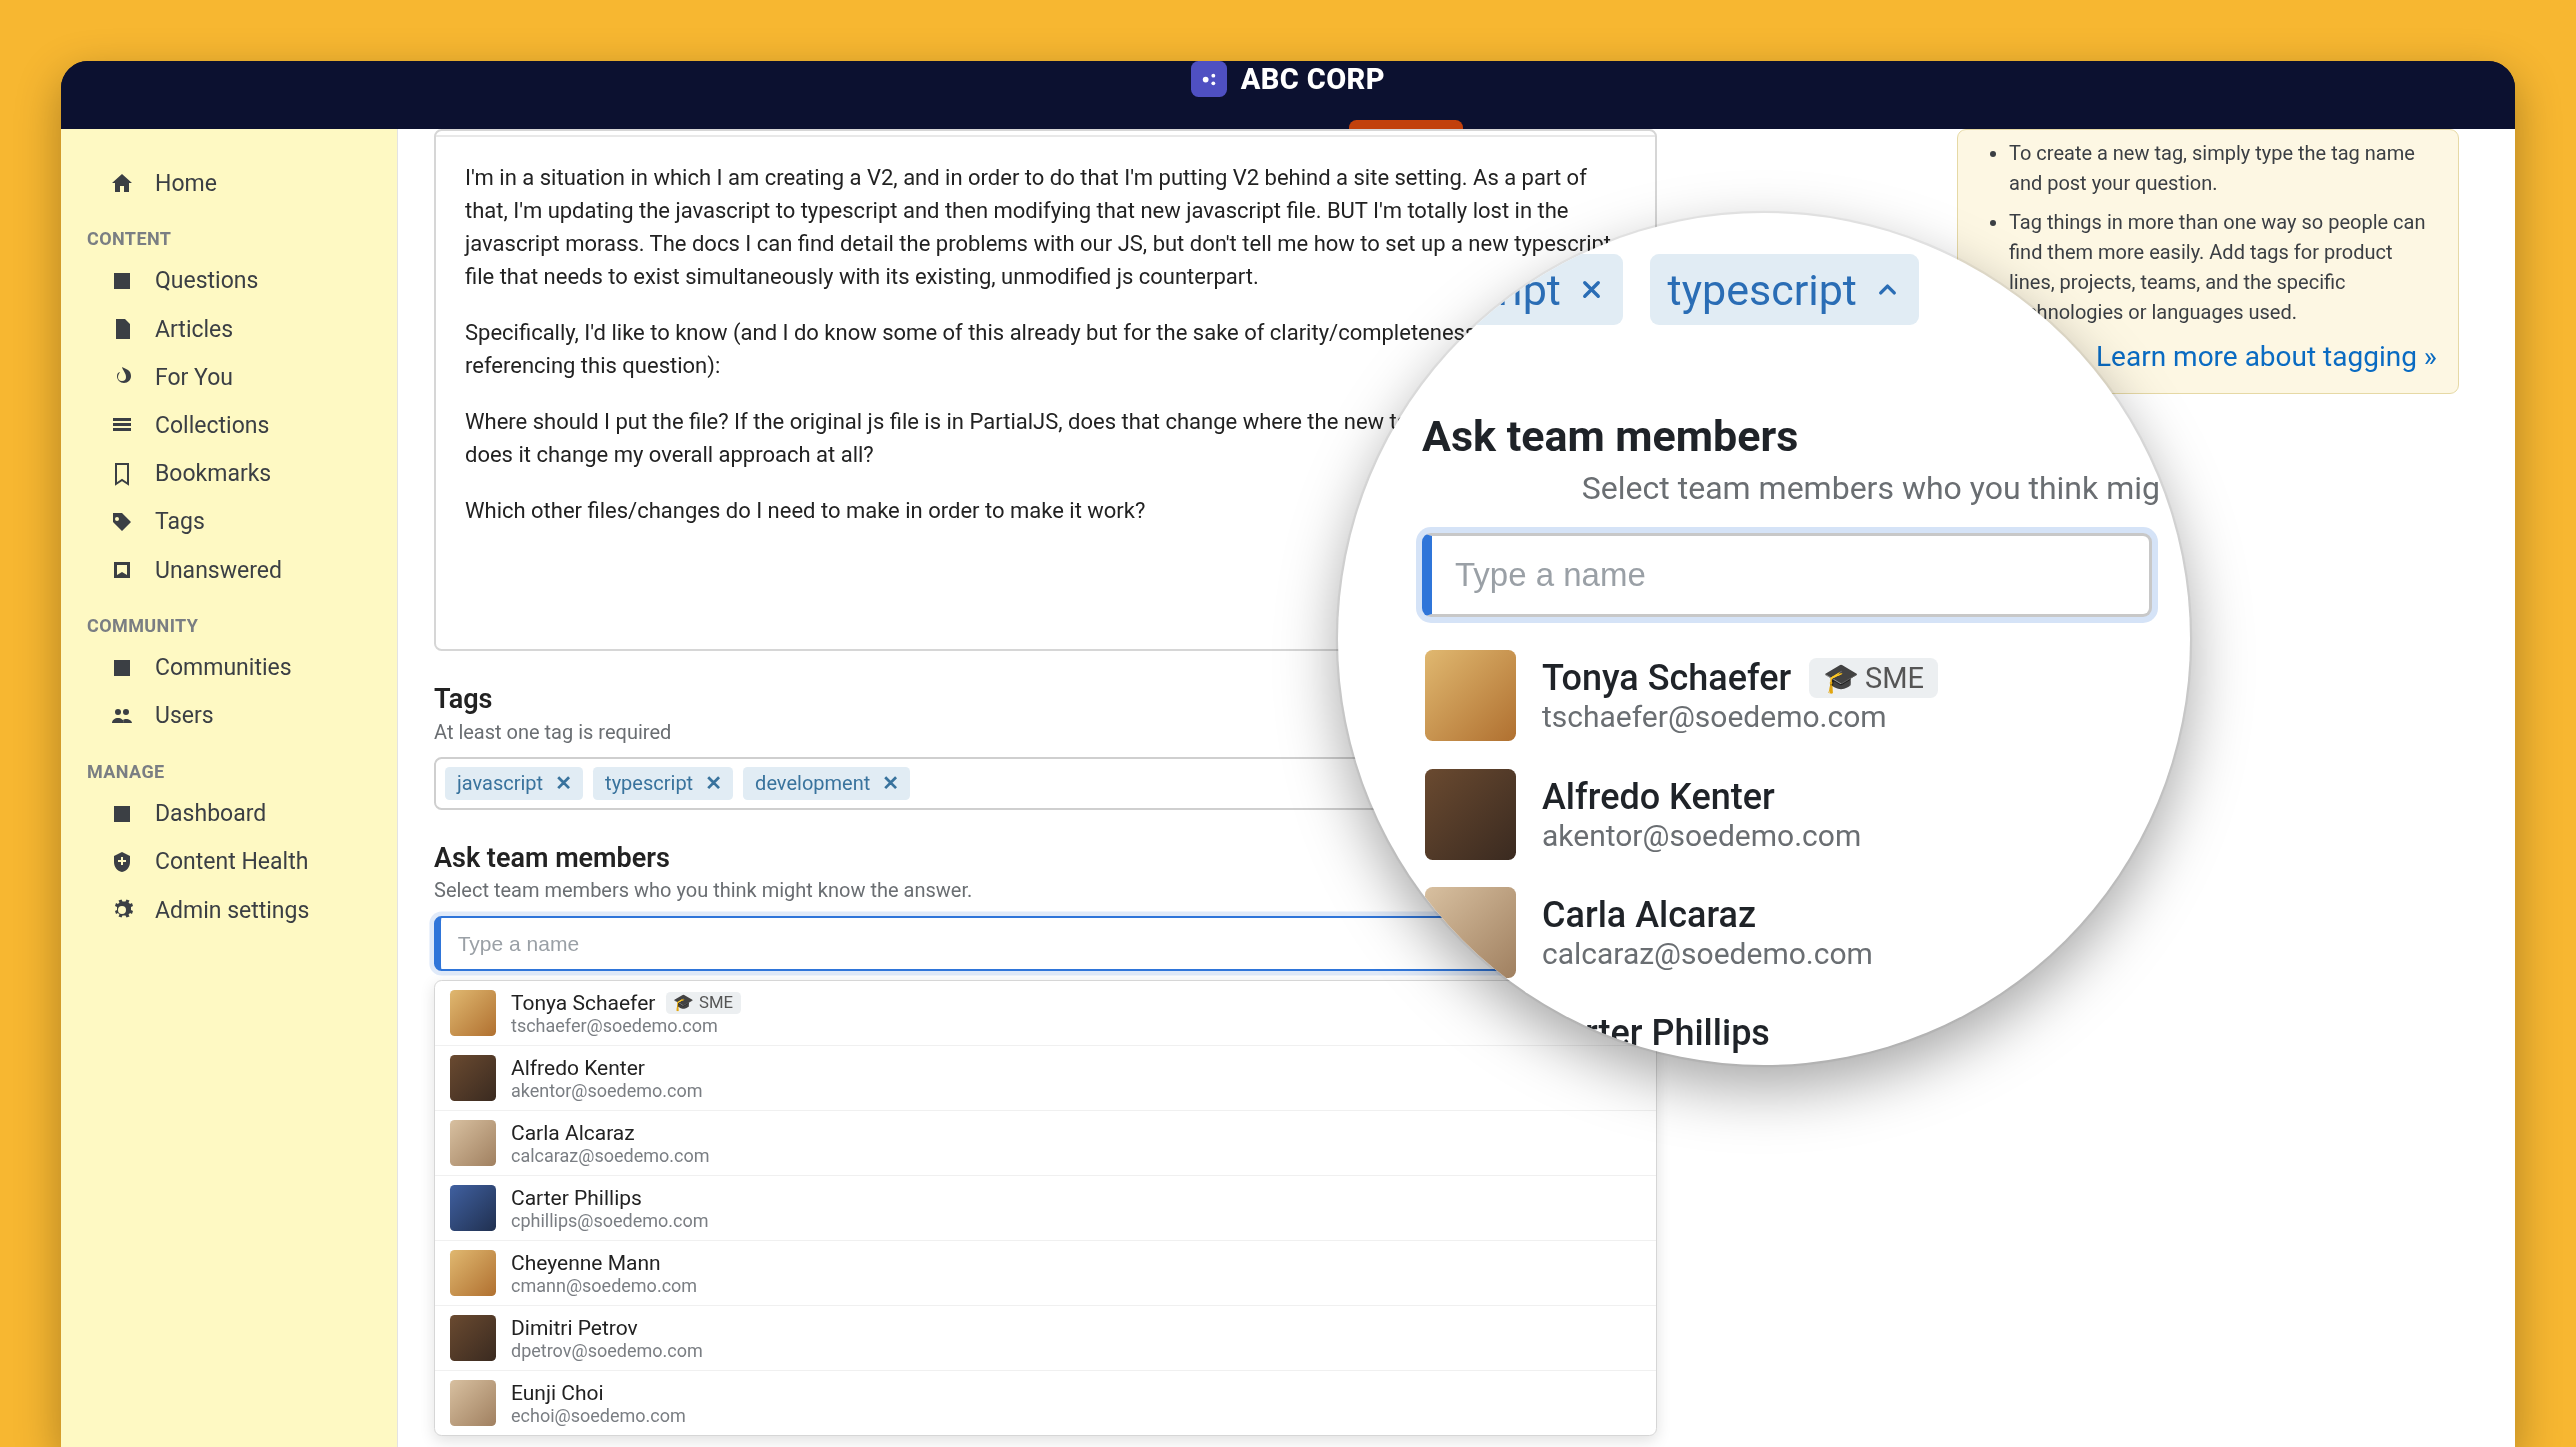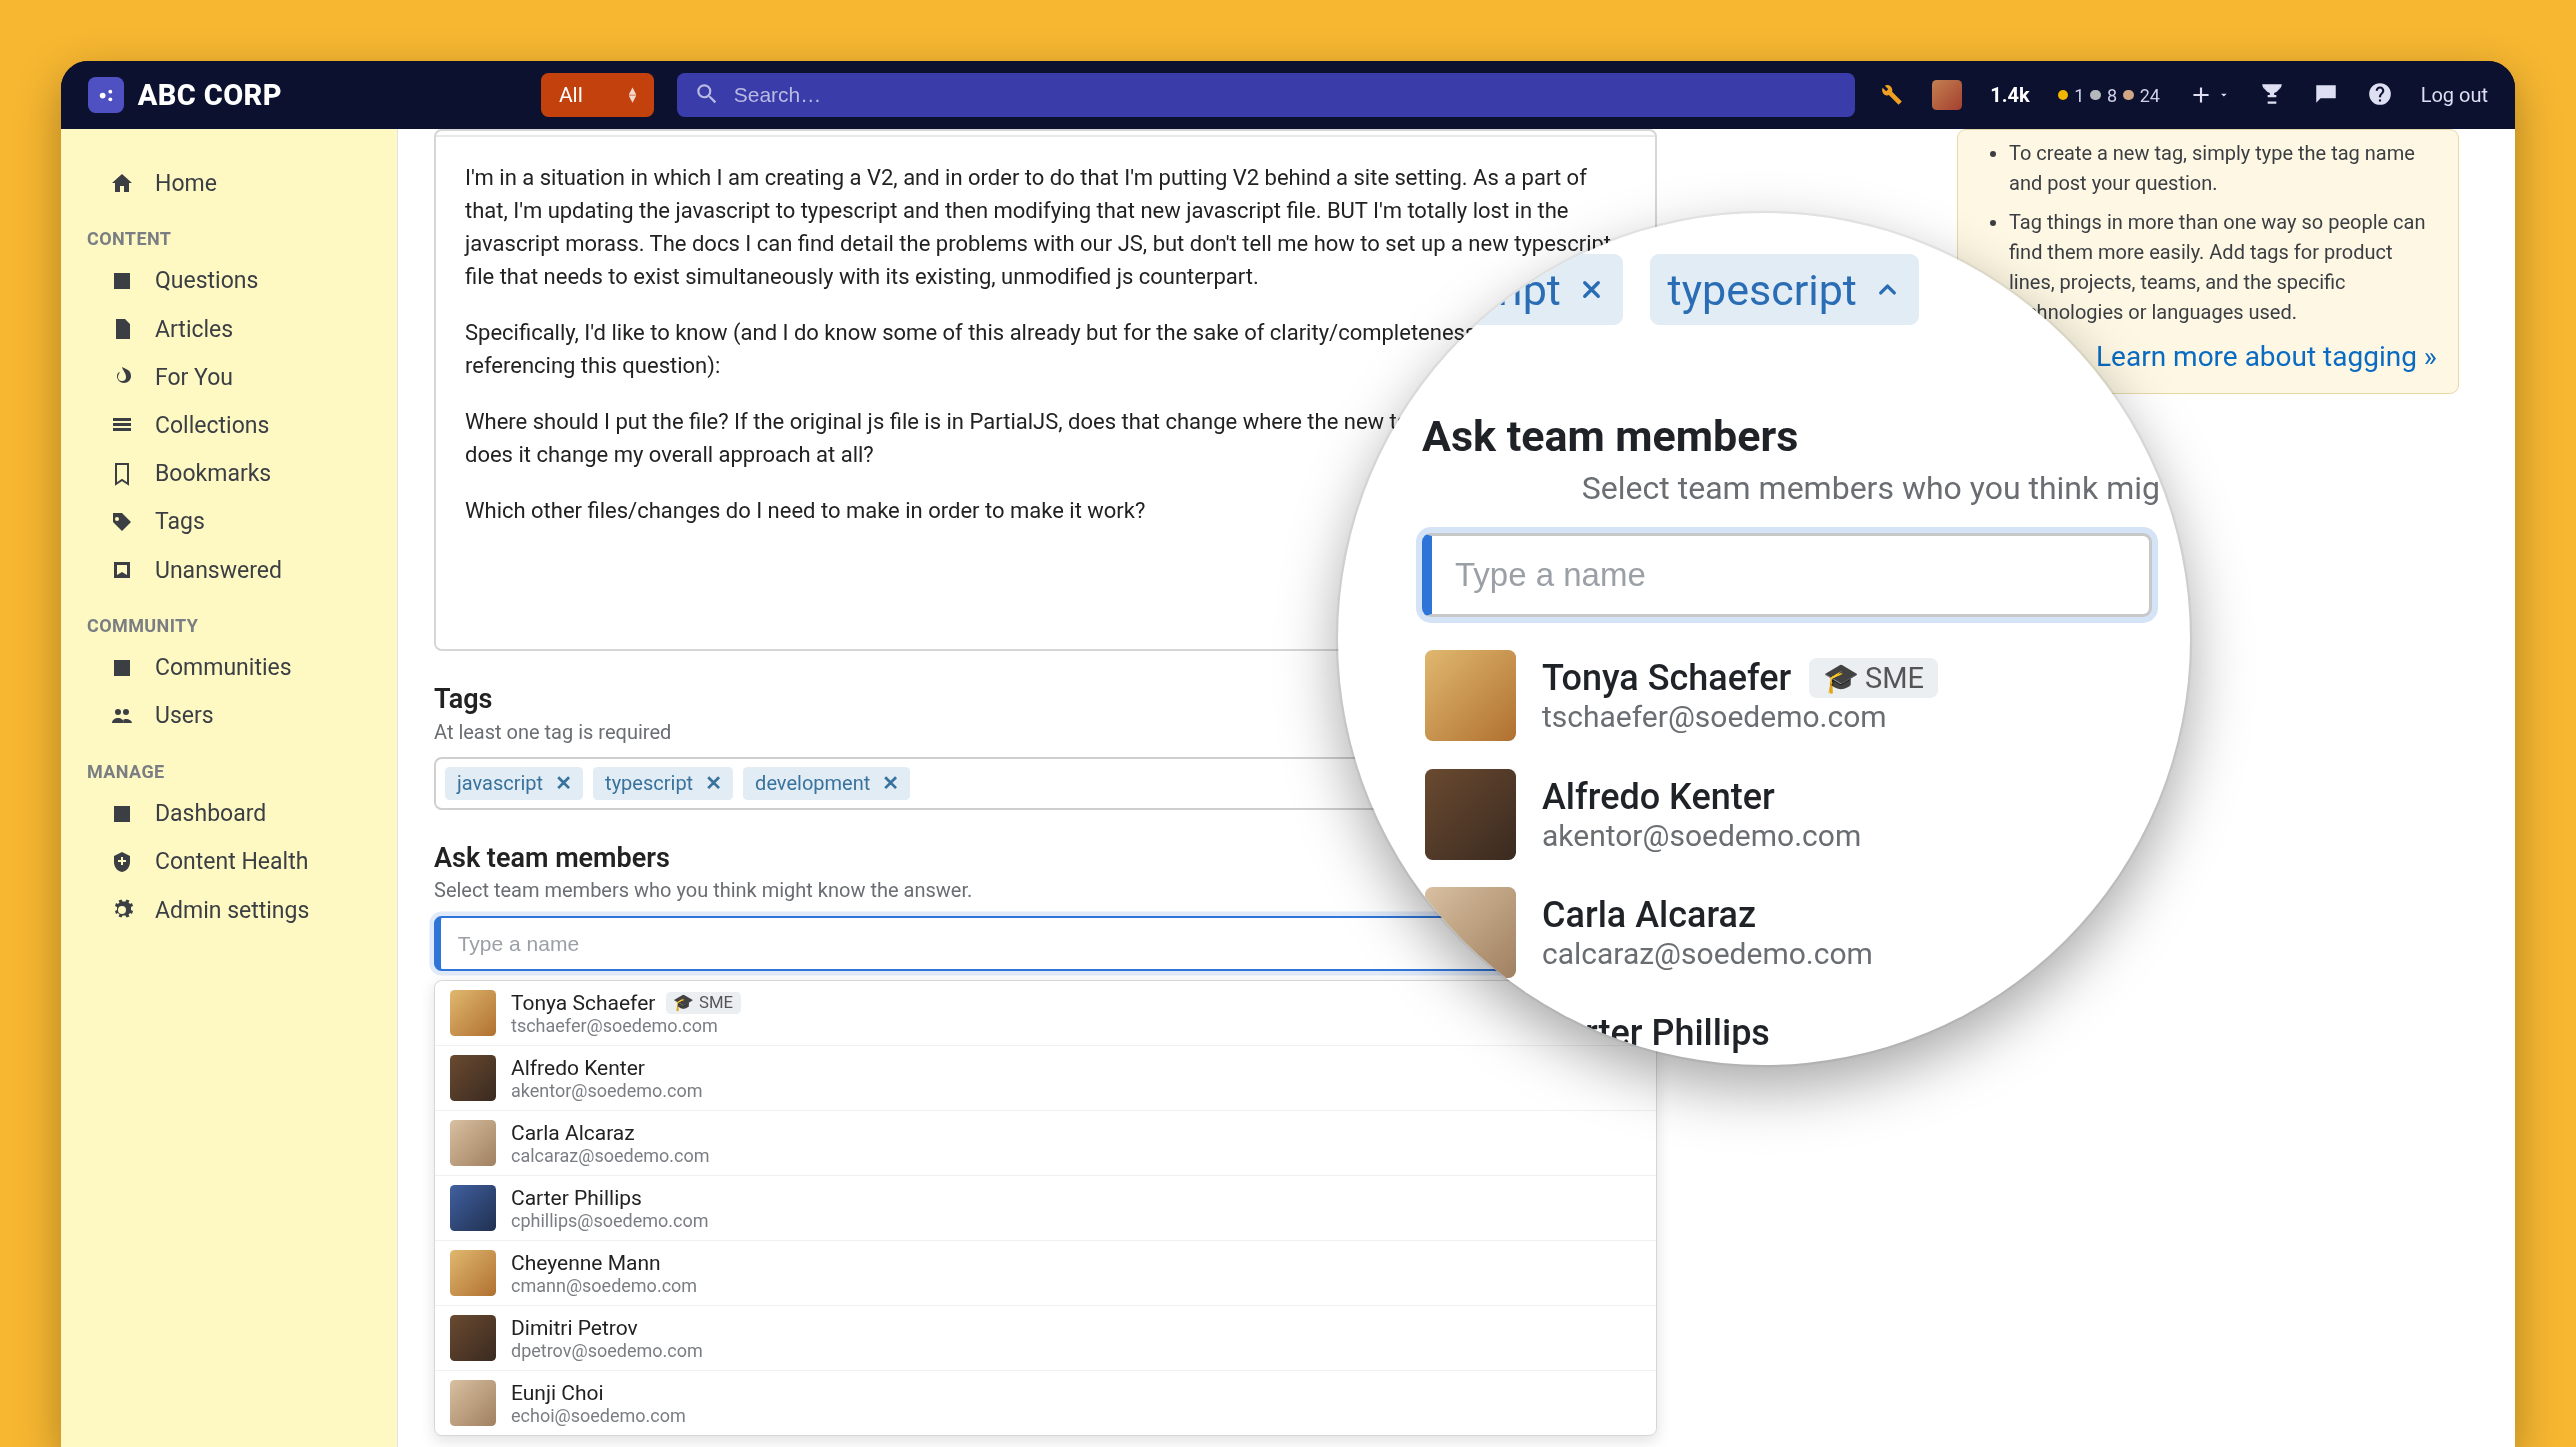--- a/index.html
+++ b/index.html
@@ -25,20 +25,21 @@
   }
   
   .topbar {
     height: 68px;
     background: #0c1130;
     display: flex;
     align-items: center;
     padding: 0 27px;
     gap: 23px;
     color: #fff;
+    flex-direction: column;
   }
   .brand { display: flex; align-items: center; gap: 13.7px; }
   .brand-logo {
     width: 36px; height: 36px; border-radius: 7.6px;
     background: #4f50c2;
     display: flex; align-items: center; justify-content: center;
   }
   .brand-logo svg { width: 23px; height: 23px; }
   .brand-name { font-size: 29px; font-weight: 800; letter-spacing: 0.4px; }
   .scope-pill {

